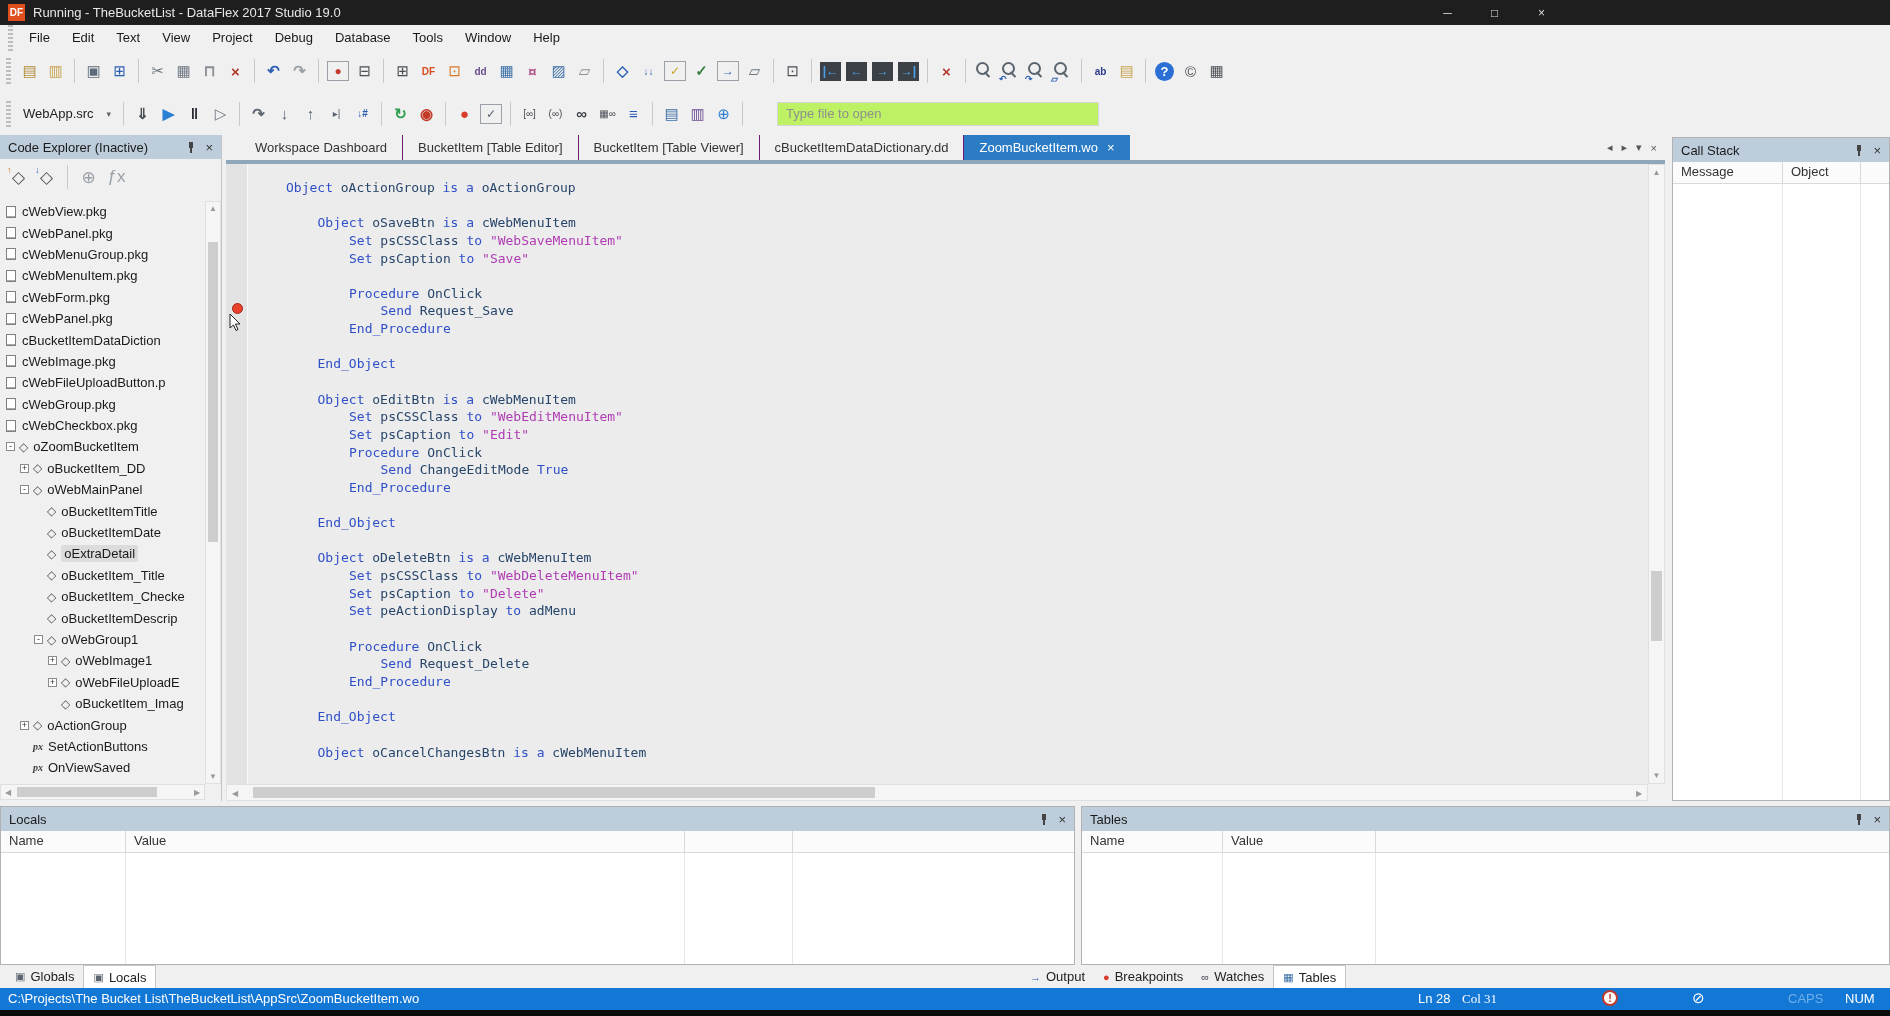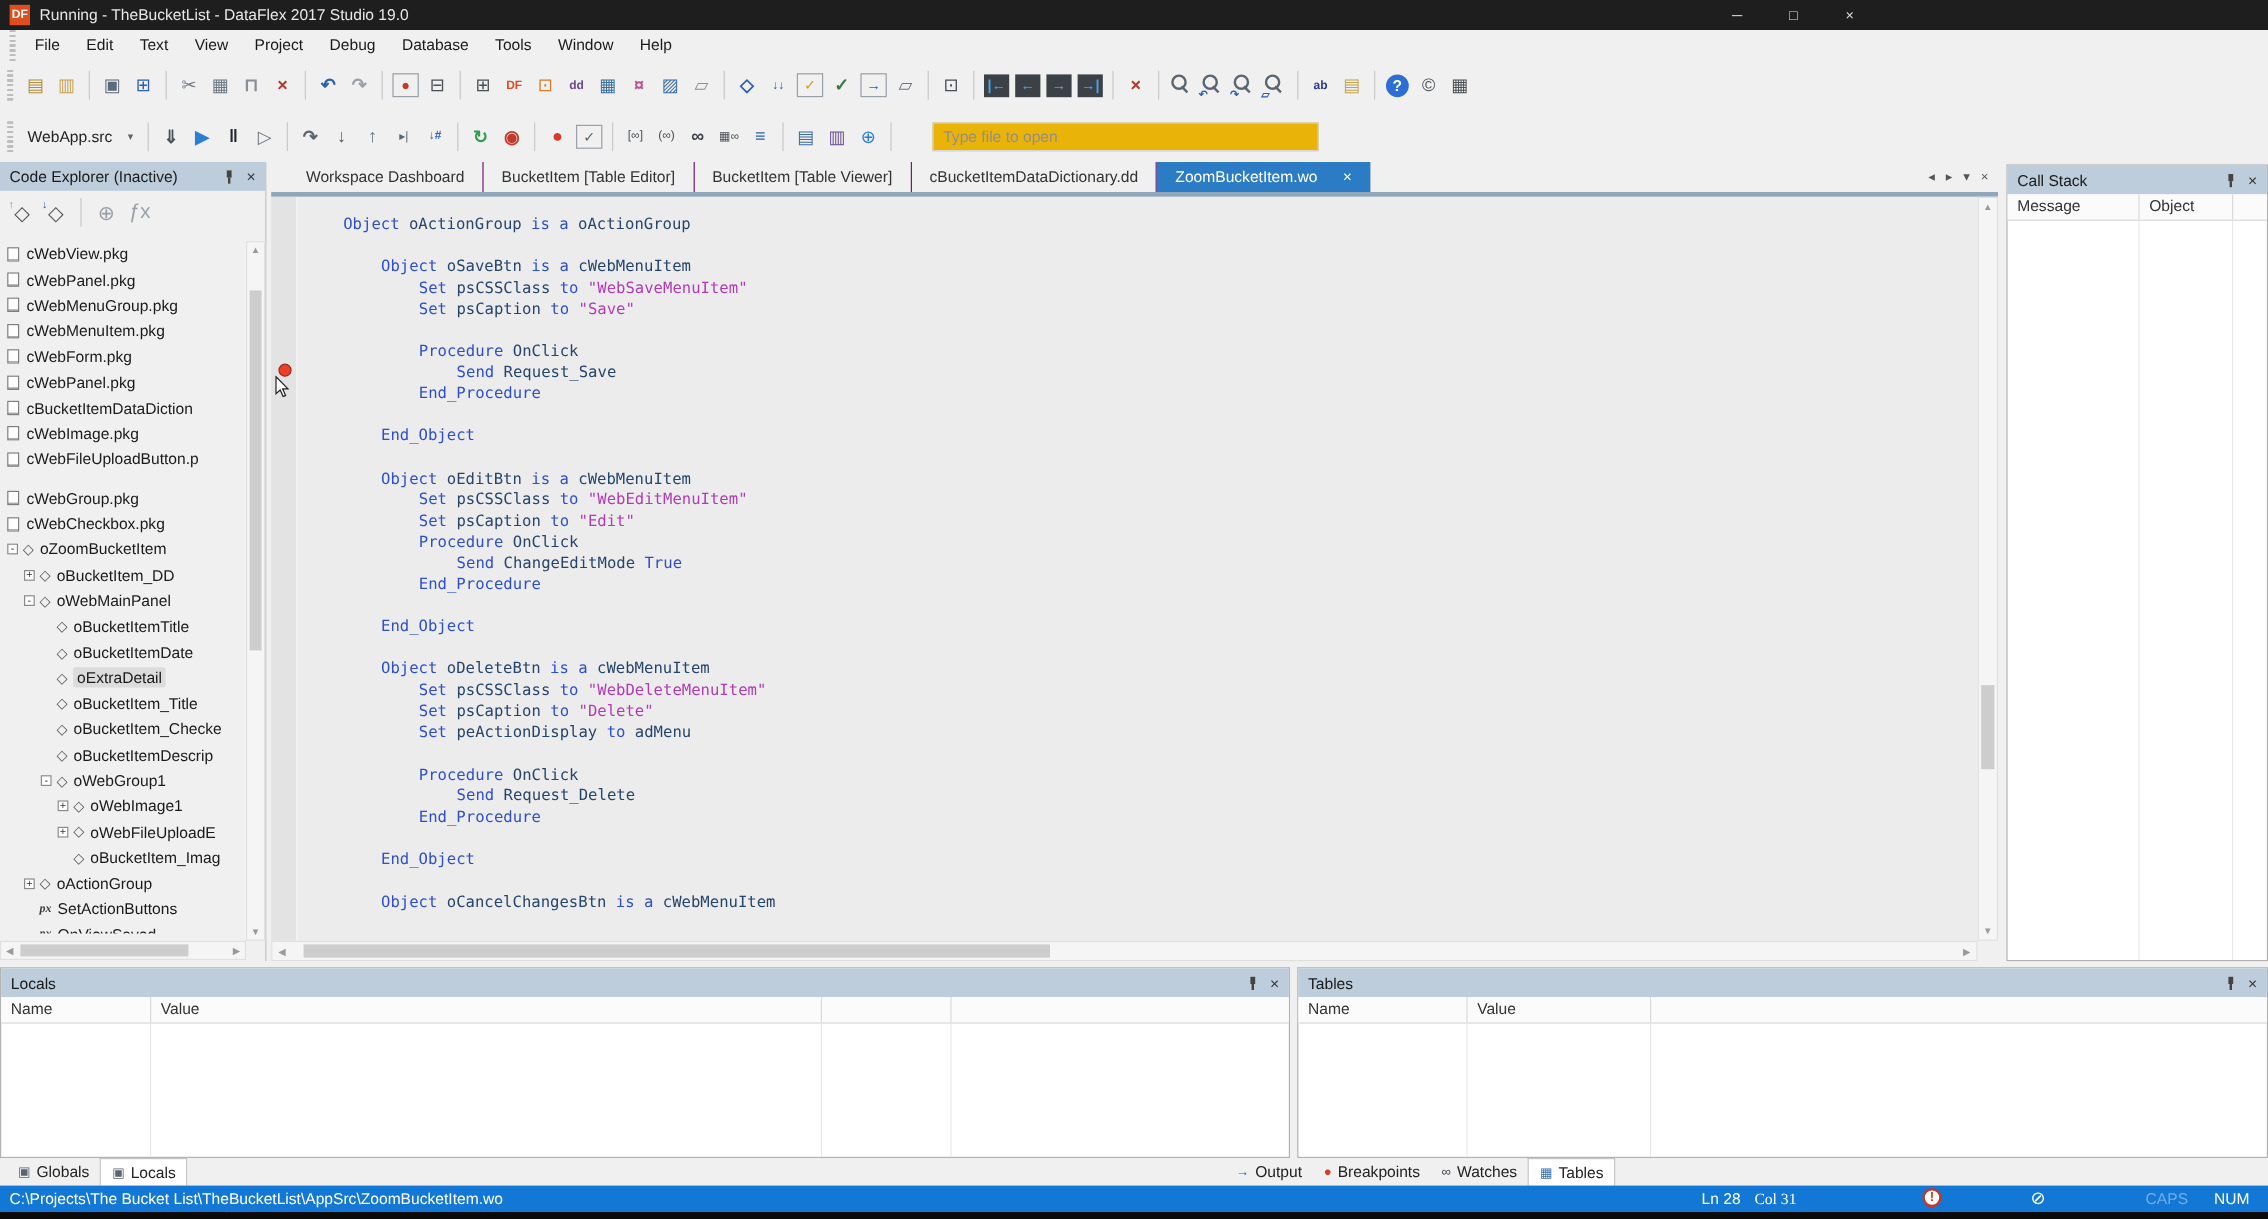--- a/index.html
+++ b/index.html
@@ -24,27 +24,27 @@
 .tbi.darkbox{background:#3c4148;width:21px;height:19px;margin:0 2px;font-size:12px;font-weight:bold;}
 .tbi.circ{background:#2b6fd4;border-radius:50%;width:19px;height:19px;margin:0 3px;font-size:13px;}
 .tsep{width:1px;height:24px;background:#c9c9c9;margin:0 5px;flex:none;}
 .grip{width:5px;height:26px;margin-right:5px;flex:none;background:repeating-linear-gradient(to bottom,#bdbdbd 0 2px,transparent 2px 4px);}
 .combo{width:100px;height:22px;display:flex;align-items:center;justify-content:space-between;padding:0 6px;font-size:13px;color:#222;flex:none;}
 .combo .caret{font-size:9px;color:#666;}
 .lens::before{content:"";width:9px;height:9px;border:2px solid #5a6570;border-radius:50%;position:absolute;left:4px;top:4px;}
 .lens::after{content:"";width:2px;height:7px;background:#5a6570;position:absolute;left:14px;top:13px;transform:rotate(-45deg);}
 .lens .sub{position:absolute;left:1px;bottom:0;font-size:9px;font-weight:bold;color:#2b5fb4;}
 .cuba{font-size:9px;font-weight:bold;position:absolute;left:1px;top:1px;}
-.fileinput{width:322px;height:24px;background:#eab308;border:1px solid #d6d6d6;font-size:13px;color:#555;padding:0 8px;margin-left:28px;font-family:"Liberation Sans",sans-serif;outline:none;flex:none;}
+.fileinput{width:322px;height:24px;background:#bef264;border:1px solid #d6d6d6;font-size:13px;color:#555;padding:0 8px;margin-left:28px;font-family:"Liberation Sans",sans-serif;outline:none;flex:none;}
 .fileinput::placeholder{color:#8f8f8f;}
 
 .tabstrip{position:absolute;left:226px;top:135px;width:1439px;height:25px;display:flex;align-items:stretch;padding-left:14px;}
 .dtab{display:flex;align-items:center;padding:0 15px;font-size:13px;color:#333;white-space:nowrap;}
 .dtab:not(.active){border-right:1px solid #701a75;}
-.dtab.active{background:var(--accent);color:#fff;border-right:none;gap:12px;}
+.dtab.active{background:var(--accent);color:#fff;border-right:none;}
 .dtab .tclose{margin-left:9px;font-size:13px;}
 .tabctrl{margin-left:auto;display:flex;align-items:center;gap:9px;padding-right:8px;color:#555;font-size:11px;}
 .tabband{position:absolute;left:226px;top:160px;width:1439px;height:4px;background:#90a7ba;}
 
 .codeexp{position:absolute;left:0;top:135px;width:222px;height:666px;background:#f0f0f0;border-right:1px solid #c4c4c4;}
 .phead{height:24px;background:var(--phead);display:flex;align-items:center;padding:0 8px;font-size:13px;color:#1a1a1a;}
 .phead .sp{margin-left:auto;display:flex;align-items:center;gap:9px;}
 .pin{width:10px;height:11px;position:relative;display:inline-block;}
 .pin::before{content:"";position:absolute;left:3px;top:0;width:4px;height:6px;background:#444;}
 .pin::after{content:"";position:absolute;left:4px;top:6px;width:2px;height:5px;background:#444;}
@@ -304,21 +304,21 @@
           <span class="tlabel">cBucketItemDataDiction</span>
         </div>
         <div class="trow" style="padding-left: 6px;">
           <span class="doc"></span>
           <span class="tlabel">cWebImage.pkg</span>
         </div>
         <div class="trow" style="padding-left: 6px;">
           <span class="doc"></span>
           <span class="tlabel">cWebFileUploadButton.p</span>
         </div>
-        <div class="trow" style="padding-left: 6px; margin-top: 11px;">
+        <div class="trow" style="padding-left: 6px;">
           <span class="doc"></span>
           <span class="tlabel">cWebGroup.pkg</span>
         </div>
         <div class="trow" style="padding-left: 6px;">
           <span class="doc"></span>
           <span class="tlabel">cWebCheckbox.pkg</span>
         </div>
         <div class="trow" style="padding-left: 6px;">
           <span class="exp">-</span>
           <span class="cubeico">◇</span>

